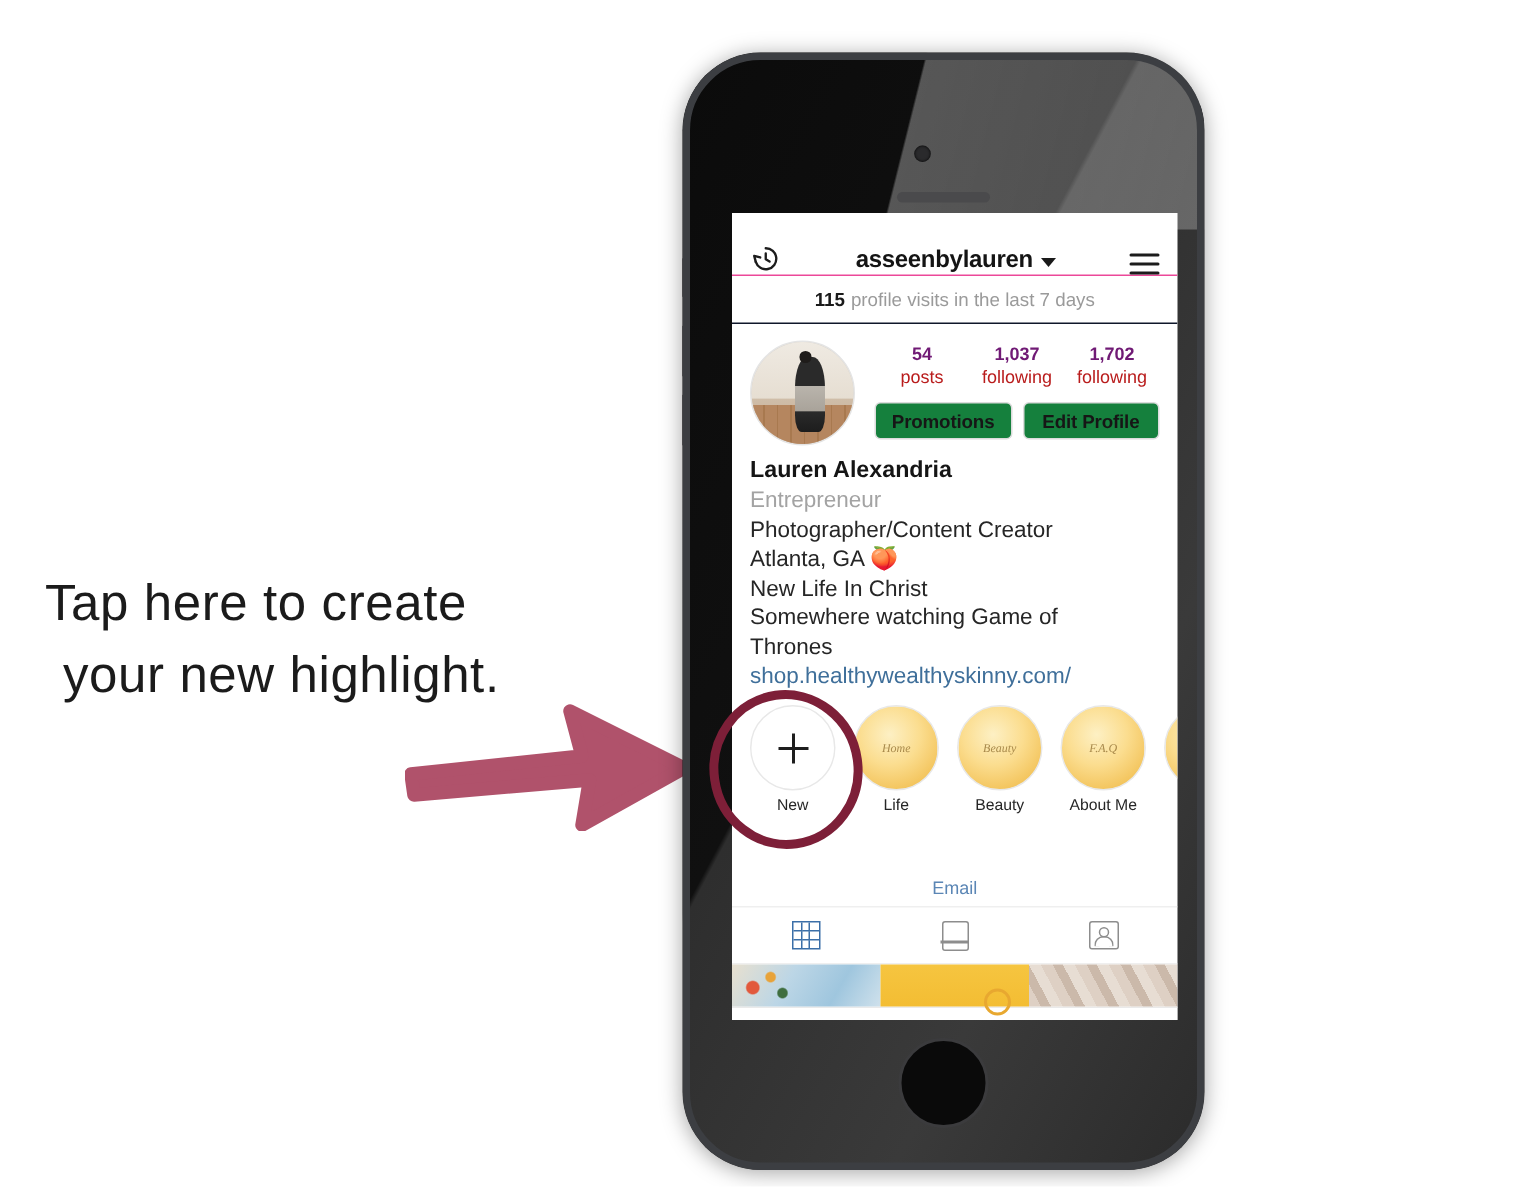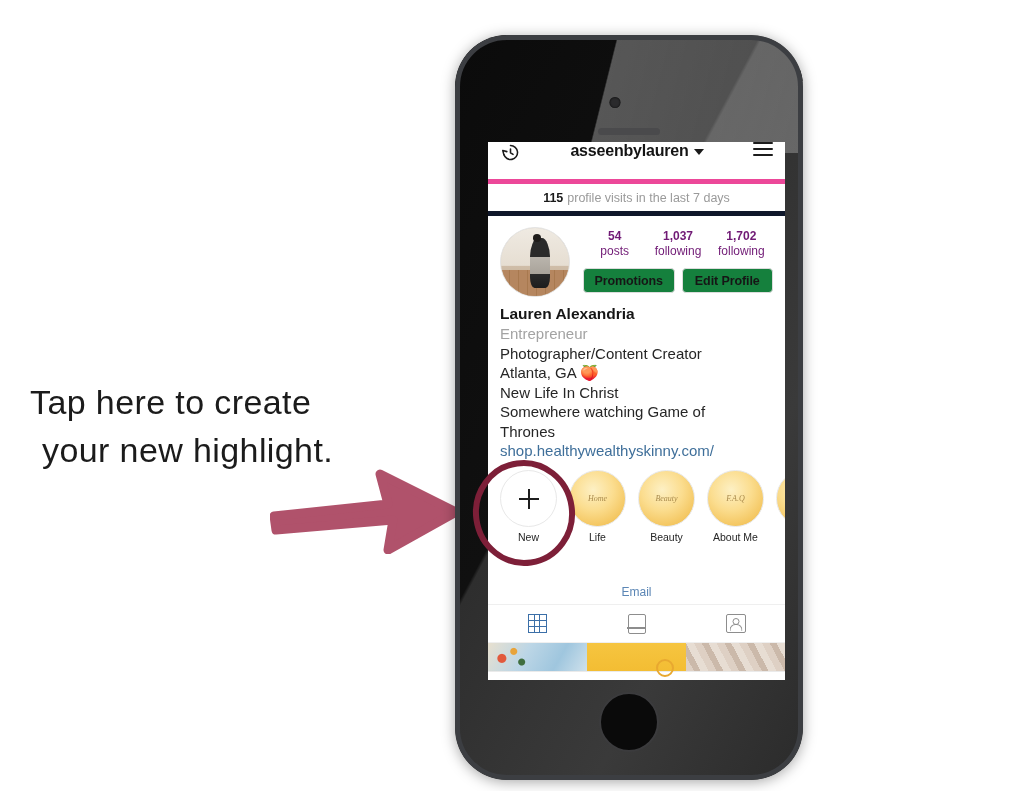--- a/index.html
+++ b/index.html
@@ -104,23 +104,23 @@
     left: 33px; top: 107px;
     width: 297px; height: 538px;
     background: #ffffff;
     overflow: hidden;
     font-family: "Liberation Sans", sans-serif;
   }
 
   
   #ig-header {
     height: 42px;
-    display: flex; align-items: flex-start; justify-content: space-between;
+    display: flex; align-items: flex-end; justify-content: space-between;
     padding: 0 12px;
-    border-bottom: 5px solid #ec4899;
+    border-bottom: 1px solid #ec4899;
   }
   #username-wrap { display: flex; align-items: center; gap: 5px; }
   #username {
     font-size: 16px; font-weight: bold; color: #141414;
     letter-spacing: -0.2px;
   }
   .chev-dn {
     width: 0; height: 0;
     border-left: 5px solid transparent;
     border-right: 5px solid transparent;
@@ -128,21 +128,21 @@
     margin-top: 2px;
   }
   #hamburger { display: flex; flex-direction: column; gap: 4px; width: 20px; }
   #hamburger i { display: block; height: 2px; background: #1c1c1c; border-radius: 1px; }
 
   
   #visits {
     height: 32px;
     display: flex; align-items: center; justify-content: center;
     font-size: 12.5px; color: #9a9a9a;
-    border-bottom: 5px solid #0f172a;
+    border-bottom: 1px solid #0f172a;
   }
   #visits b { color: #1a1a1a; font-weight: bold; margin-right: 4px; }
 
   
   #profile-row {
     display: flex; align-items: flex-start;
     padding: 11px 12px 4px 12px;
     gap: 13px;
   }
   #avatar {
@@ -160,21 +160,21 @@
   #avatar .person{ position:absolute; left:42%; top:14%; width:30%; height:74%;
                    background:linear-gradient(180deg,#2a2a2a 0%,#2a2a2a 38%,#b9b4ac 39%,#a9a39a 72%,#2a2a2a 73%,#1d1d1d 100%);
                    border-radius:40% 40% 22% 22%; }
   #avatar .head  { position:absolute; left:47%; top:9%; width:12%; height:11%;
                    background:#1f1c1a; border-radius:50%; }
 
   #stats-col { flex: 1; min-width: 0; padding-top: 3px; }
   #counts { display: flex; }
   .count-cell { flex: 1; text-align: center; }
   .count-num  { font-size: 12px; font-weight: bold; color: #701a75; line-height: 1.15; }
-  .count-lbl  { font-size: 12px; color: #701a75; line-height: 1.3; }
+  .count-lbl  { font-size: 12px; color: #b91c1c; line-height: 1.3; }
   #action-btns { display: flex; gap: 7px; margin-top: 9px; }
   .ig-btn {
     flex: 1; height: 25px;
     border: 1px solid #dcdcdc; border-radius: 4px;
     background: #15803d;
     font-size: 12.5px; font-weight: bold; color: #161616;
     display: flex; align-items: center; justify-content: center;
     letter-spacing: -0.1px;
   }
 

